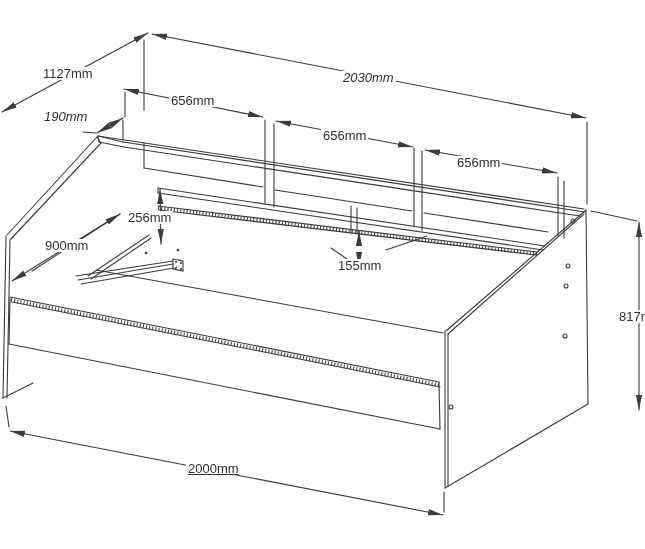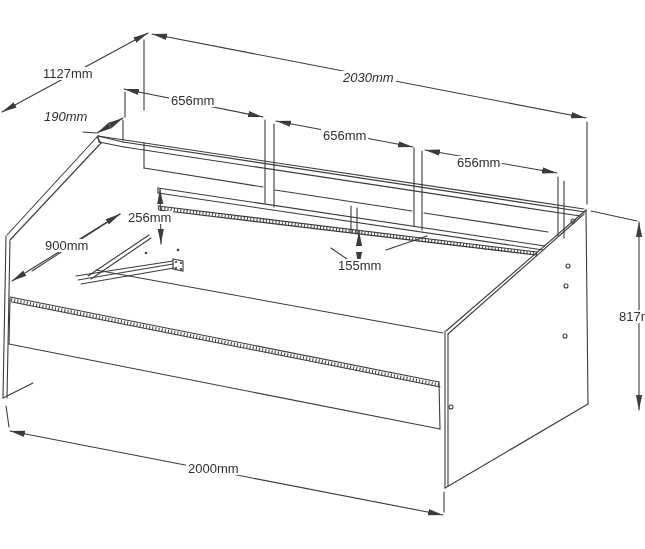--- a/index.html
+++ b/index.html
@@ -157,15 +157,15 @@
 <div class="lbl" style="left:41px;top:67px;">1127mm</div>
 <div class="lbl" style="left:341px;top:71px;font-style:italic;">2030mm</div>
 <div class="lbl" style="left:169px;top:94px;">656mm</div>
 <div class="lbl" style="left:321px;top:129px;">656mm</div>
 <div class="lbl" style="left:455px;top:156px;">656mm</div>
 <div class="lbl" style="left:42px;top:110px;font-style:italic;">190mm</div>
 <div class="lbl" style="left:126px;top:211px;">256mm</div>
 <div class="lbl" style="left:43px;top:239px;">900mm</div>
 <div class="lbl" style="left:336px;top:250px;margin-top:9px;">155mm</div>
 <div class="lbl" style="left:617px;top:310px;">817mm</div>
-<div class="lbl" style="left:186px;top:462px;">2000mm</div>
+<div class="lbl" style="left:186px;top:462px;text-decoration:underline;">2000mm</div>
 
 </div>
 
 </body></html>

